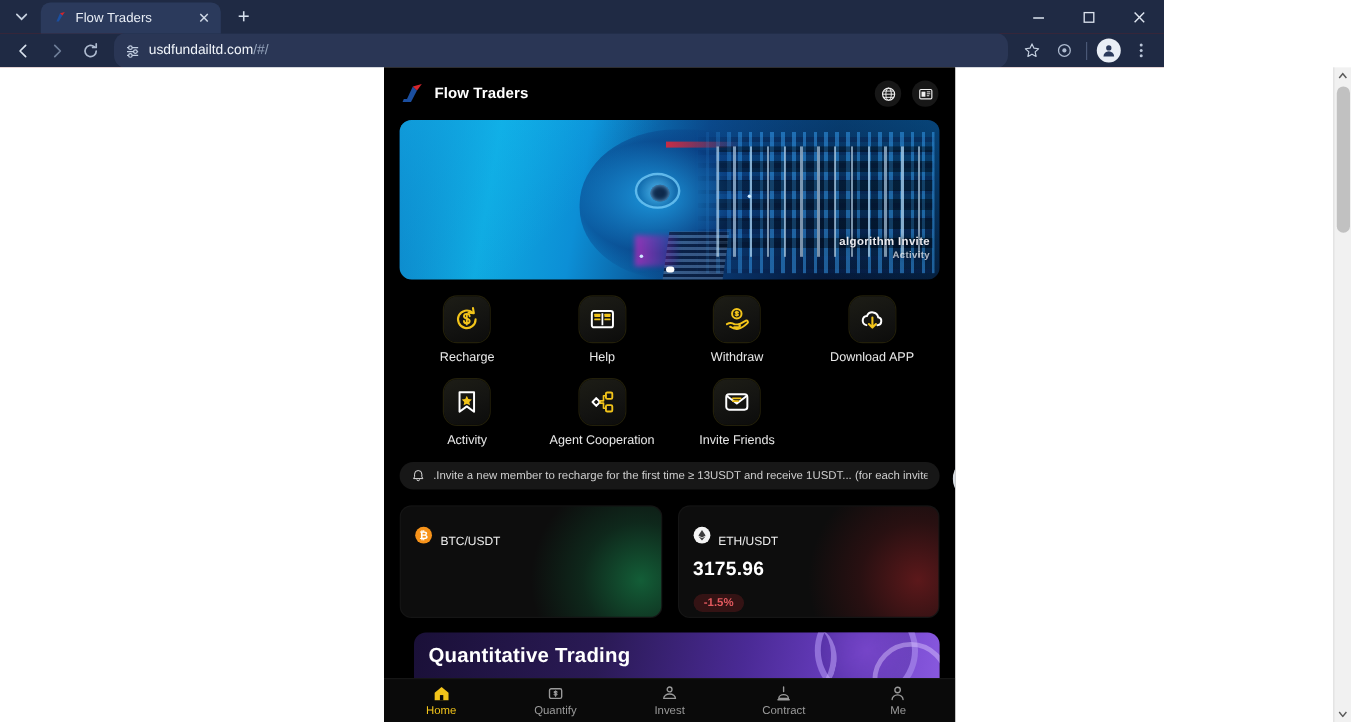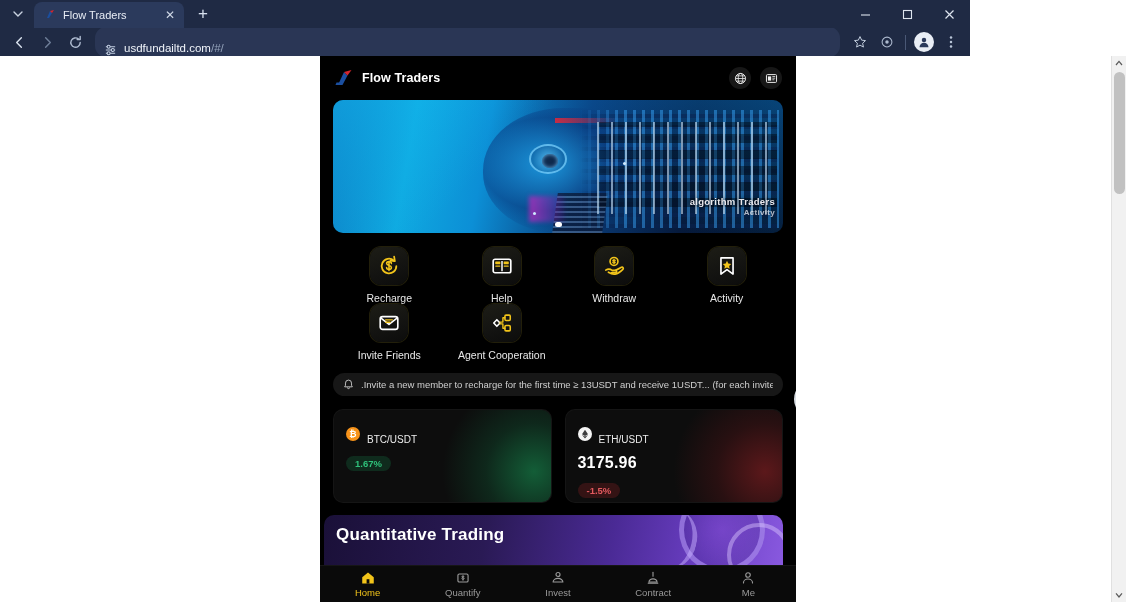--- a/index.html
+++ b/index.html
@@ -62,21 +62,21 @@
     display: flex; align-items: center; gap: 2px; padding: 0 6px;
   }
   .nav-btn {
     width: 26px; height: 24px; border-radius: 50%;
     display: flex; align-items:center; justify-content:center;
     color: #aebbd0; flex: 0 0 26px;
   }
   .nav-btn.active { color: #e4ebf5; }
   .omnibox {
     flex: 1 1 auto; height: 22px; background: #2a3655;
-    border-radius: 11px; display: flex; align-items: flex-start;
+    border-radius: 11px; display: flex; align-items: center;
     padding: 15px 8px; gap: 7px; margin: 0 5px;
   }
   .omni-icon {
     width: 14px; height: 14px; flex: 0 0 14px;
     display: flex; align-items:center; justify-content:center;
   }
   .omni-url { font-size: 11.5px; color: #f0f4fa; white-space: nowrap; }
   .omni-url .dim { color: #93a2ba; }
   .tb-right { display: flex; align-items: center; gap: 1px; }
   .tb-icon {
@@ -198,20 +198,21 @@
     position:absolute; bottom: 6px; left: 0; right: 0;
     display:flex; justify-content:center; gap: 4px;
   }
   .banner-dots i { width:5px; height:5px; border-radius:50%; background: rgba(255,255,255,.45); display:block; }
   .banner-dots i.on { background:#fff; width: 7px; border-radius: 3px; }
 
   
   .menu-grid {
     padding: 14px 13px 0 13px;
     display: grid; grid-template-columns: repeat(4, 1fr);
+    row-gap: 12px;
   }
   .menu-item { display:flex; flex-direction:column; align-items:center; gap: 7px; }
   .menu-tile {
     width: 38px; height: 38px; border-radius: 11px;
     background: linear-gradient(160deg,#1d1d16 0%, #131311 60%, #0c0c0b 100%);
     box-shadow: 0 0 0 1px rgba(210,190,60,.16), 0 2px 7px rgba(0,0,0,.6);
     display:flex; align-items:center; justify-content:center;
   }
   .menu-label { color:#e8e8e8; font-size: 10.5px; white-space: nowrap; }
 
@@ -257,21 +258,21 @@
   .coin-pair { color:#ededed; font-size: 10px; margin-top: 12px; }
   .coin-price { color:#ffffff; font-size: 16px; font-weight: bold; margin-top: 9px; letter-spacing:.2px; }
   .coin-chg {
     display:inline-block; margin-top: 11px; padding: 2px 9px;
     border-radius: 10px; font-size: 9.5px; font-weight:bold;
   }
   .coin-chg.up { background: rgba(22,150,85,.22); color:#2fc07a; }
   .coin-chg.down { background: rgba(180,40,45,.24); color:#e2595e; }
 
   
-  .promo-wrap { padding: 12px 13px 0 4px; }
+  .promo-wrap { padding: 12px 13px 0 25px; }
   .promo {
     height: 70px; border-radius: 10px; position: relative; overflow:hidden;
     background: linear-gradient(100deg,#1a1038 0%, #2a1a55 35%, #4a2a95 62%, #6b3fc4 82%, #8a5ae0 100%);
     padding: 10px 12px;
   }
   .promo-ring {
     position:absolute; right: 18px; top: -28px; width: 86px; height: 86px;
     border-radius:50%; border: 5px solid rgba(190,160,255,.55);
     background: radial-gradient(circle, rgba(120,70,200,.7) 0%, rgba(70,40,140,.3) 70%);
   }
@@ -455,21 +456,21 @@
           <div class="b-head"></div>
           <div class="b-neck"></div>
           <div class="b-eye"></div>
           <div class="b-red"></div>
           <div class="b-bin"></div>
           <div class="b-bin2"></div>
           <div class="b-pink"></div>
           <div class="b-dot" style="left:200px; bottom:18px;"></div>
           <div class="b-dot" style="left:290px; top:62px;"></div>
           <div class="b-algo">
-            <span>algorithm Traders</span>
+            <span>algorithm Invite</span>
             <span class="l2">Activity</span>
           </div>
           <div class="banner-dots">
             <i class="on"></i>
           </div>
         </div>
       </div>
 
       <div class="menu-grid">
 
@@ -504,72 +505,80 @@
               <circle cx="12" cy="7" r="4.3" stroke="#f2c41a" stroke-width="1.8" fill="none"></circle>
               <path d="M12 4.8 V9.2 M13.4 5.9 a1.5 1.1 0 0 0 -2.8 0 c0 .6 .7 .9 1.4 1.1 c.7 .2 1.4 .5 1.4 1.1 a1.5 1.1 0 0 1 -2.8 0" stroke="#f2c41a" stroke-width="1.2" fill="none" stroke-linecap="round"></path>
               <path d="M3 16.5 c2.5 -1.6 5 -1.2 7 .2 h3.6 a1.3 1.3 0 0 1 0 2.6 H9.5" stroke="#f2c41a" stroke-width="1.8" fill="none" stroke-linecap="round" stroke-linejoin="round"></path>
               <path d="M13.6 16.7 c2.6 -.9 4.6 -2.3 6.6 -3.4 a1.4 1.4 0 0 1 1.5 2.3 c-2.4 2.3 -5.3 4.6 -8.4 5.2 c-2.6 .5 -5.2 -.6 -7.4 -2" stroke="#f2c41a" stroke-width="1.8" fill="none" stroke-linecap="round" stroke-linejoin="round"></path>
             </svg>
           </span>
           <span class="menu-label">Withdraw</span>
         </div>
 
 
+        <div class="menu-item">
+          <span class="menu-tile">
+            <svg width="22" height="22" viewBox="0 0 24 24">
+              <path d="M6.6 17.4 a4.2 4.2 0 0 1 .4 -8.3 a5.4 5.4 0 0 1 10.3 1.2 a3.6 3.6 0 0 1 -.7 7.1" stroke="#ffffff" stroke-width="1.8" fill="none" stroke-linecap="round"></path>
+              <path d="M12 10.4 V19.4 M8.8 16.4 L12 19.6 L15.2 16.4" stroke="#f2c41a" stroke-width="1.9" fill="none" stroke-linecap="round" stroke-linejoin="round"></path>
+            </svg>
+          </span>
+          <span class="menu-label">Download APP</span>
+        </div>
 
         <div class="menu-item">
           <span class="menu-tile">
             <svg width="22" height="22" viewBox="0 0 24 24">
               <path d="M5.4 3.2 h13.2 v17.6 l-6.6 -4.8 l-6.6 4.8 Z" stroke="#ffffff" stroke-width="1.8" fill="none" stroke-linejoin="round"></path>
               <path d="M12 6.4 L13.4 9.3 L16.6 9.7 L14.3 11.9 L14.9 15 L12 13.5 L9.1 15 L9.7 11.9 L7.4 9.7 L10.6 9.3 Z" fill="#f2c41a"></path>
             </svg>
           </span>
           <span class="menu-label">Activity</span>
-        </div>
-
-        <div class="menu-item">
-          <span class="menu-tile">
-            <svg width="22" height="22" viewBox="0 0 24 24">
-              <rect x="2.4" y="5" width="19.2" height="14" rx="2.6" stroke="#ffffff" stroke-width="1.8" fill="none"></rect>
-              <path d="M3.6 7 L12 13.4 L20.4 7" stroke="#ffffff" stroke-width="1.8" fill="none" stroke-linecap="round" stroke-linejoin="round"></path>
-              <path d="M8.4 8.6 H15.6 M8.4 11.2 H13.2" stroke="#f2c41a" stroke-width="1.6" stroke-linecap="round"></path>
-            </svg>
-          </span>
-          <span class="menu-label">Invite Friends</span>
         </div>
 
         <div class="menu-item">
           <span class="menu-tile">
             <svg width="22" height="22" viewBox="0 0 24 24">
               <path d="M6.4 8.4 L3 12 L6.4 15.6 L9.8 12 Z" stroke="#ffffff" stroke-width="1.7" fill="none" stroke-linejoin="round"></path>
               <rect x="15.2" y="3.4" width="5.8" height="5.8" rx="1.2" stroke="#f2c41a" stroke-width="1.7" fill="none"></rect>
               <rect x="15.2" y="14.8" width="5.8" height="5.8" rx="1.2" stroke="#f2c41a" stroke-width="1.7" fill="none"></rect>
               <path d="M9.8 11 L13 11 L13 6.3 L15.2 6.3 M9.8 13 L13 13 L13 17.7 L15.2 17.7" stroke="#f2c41a" stroke-width="1.5" fill="none" stroke-linecap="round" stroke-linejoin="round"></path>
             </svg>
           </span>
           <span class="menu-label">Agent Cooperation</span>
         </div>
+
+        <div class="menu-item">
+          <span class="menu-tile">
+            <svg width="22" height="22" viewBox="0 0 24 24">
+              <rect x="2.4" y="5" width="19.2" height="14" rx="2.6" stroke="#ffffff" stroke-width="1.8" fill="none"></rect>
+              <path d="M3.6 7 L12 13.4 L20.4 7" stroke="#ffffff" stroke-width="1.8" fill="none" stroke-linecap="round" stroke-linejoin="round"></path>
+              <path d="M8.4 8.6 H15.6 M8.4 11.2 H13.2" stroke="#f2c41a" stroke-width="1.6" stroke-linecap="round"></path>
+            </svg>
+          </span>
+          <span class="menu-label">Invite Friends</span>
+        </div>
       </div>
 
       <div class="notice-wrap">
         <div class="notice">
           <svg width="11" height="11" viewBox="0 0 16 16" style="flex:0 0 11px">
             <path d="M8 1.6 a4.4 4.4 0 0 1 4.4 4.4 v3.2 l1.2 2.2 H2.4 l1.2 -2.2 V6 A4.4 4.4 0 0 1 8 1.6 Z" stroke="#e0e0e0" stroke-width="1.2" fill="none" stroke-linejoin="round"></path>
             <path d="M6.4 12.4 a1.6 1.6 0 0 0 3.2 0" stroke="#e0e0e0" stroke-width="1.2" fill="none"></path>
           </svg>
           <span class="notice-text">.Invite a new member to recharge for the first time ≥ 13USDT and receive 1USDT... (for each invited</span>
         </div>
       </div>
 
       <div class="coins">
         <div class="coin up">
           <div class="coin-head">
             <span class="coin-logo btc">₿</span>
             <span class="coin-pair">BTC/USDT</span>
           </div>
-          <div><span class="coin-chg up">1.67%</span></div>
         </div>
 
         <div class="coin down">
           <div class="coin-head">
             <span class="coin-logo eth">
               <svg width="10" height="10" viewBox="0 0 12 12">
                 <path d="M6 .8 L9.6 6.3 L6 8.3 L2.4 6.3 Z" fill="#3c3c3d"></path>
                 <path d="M6 9.1 L9.6 7.1 L6 11.4 L2.4 7.1 Z" fill="#3c3c3d"></path>
               </svg>
             </span>

